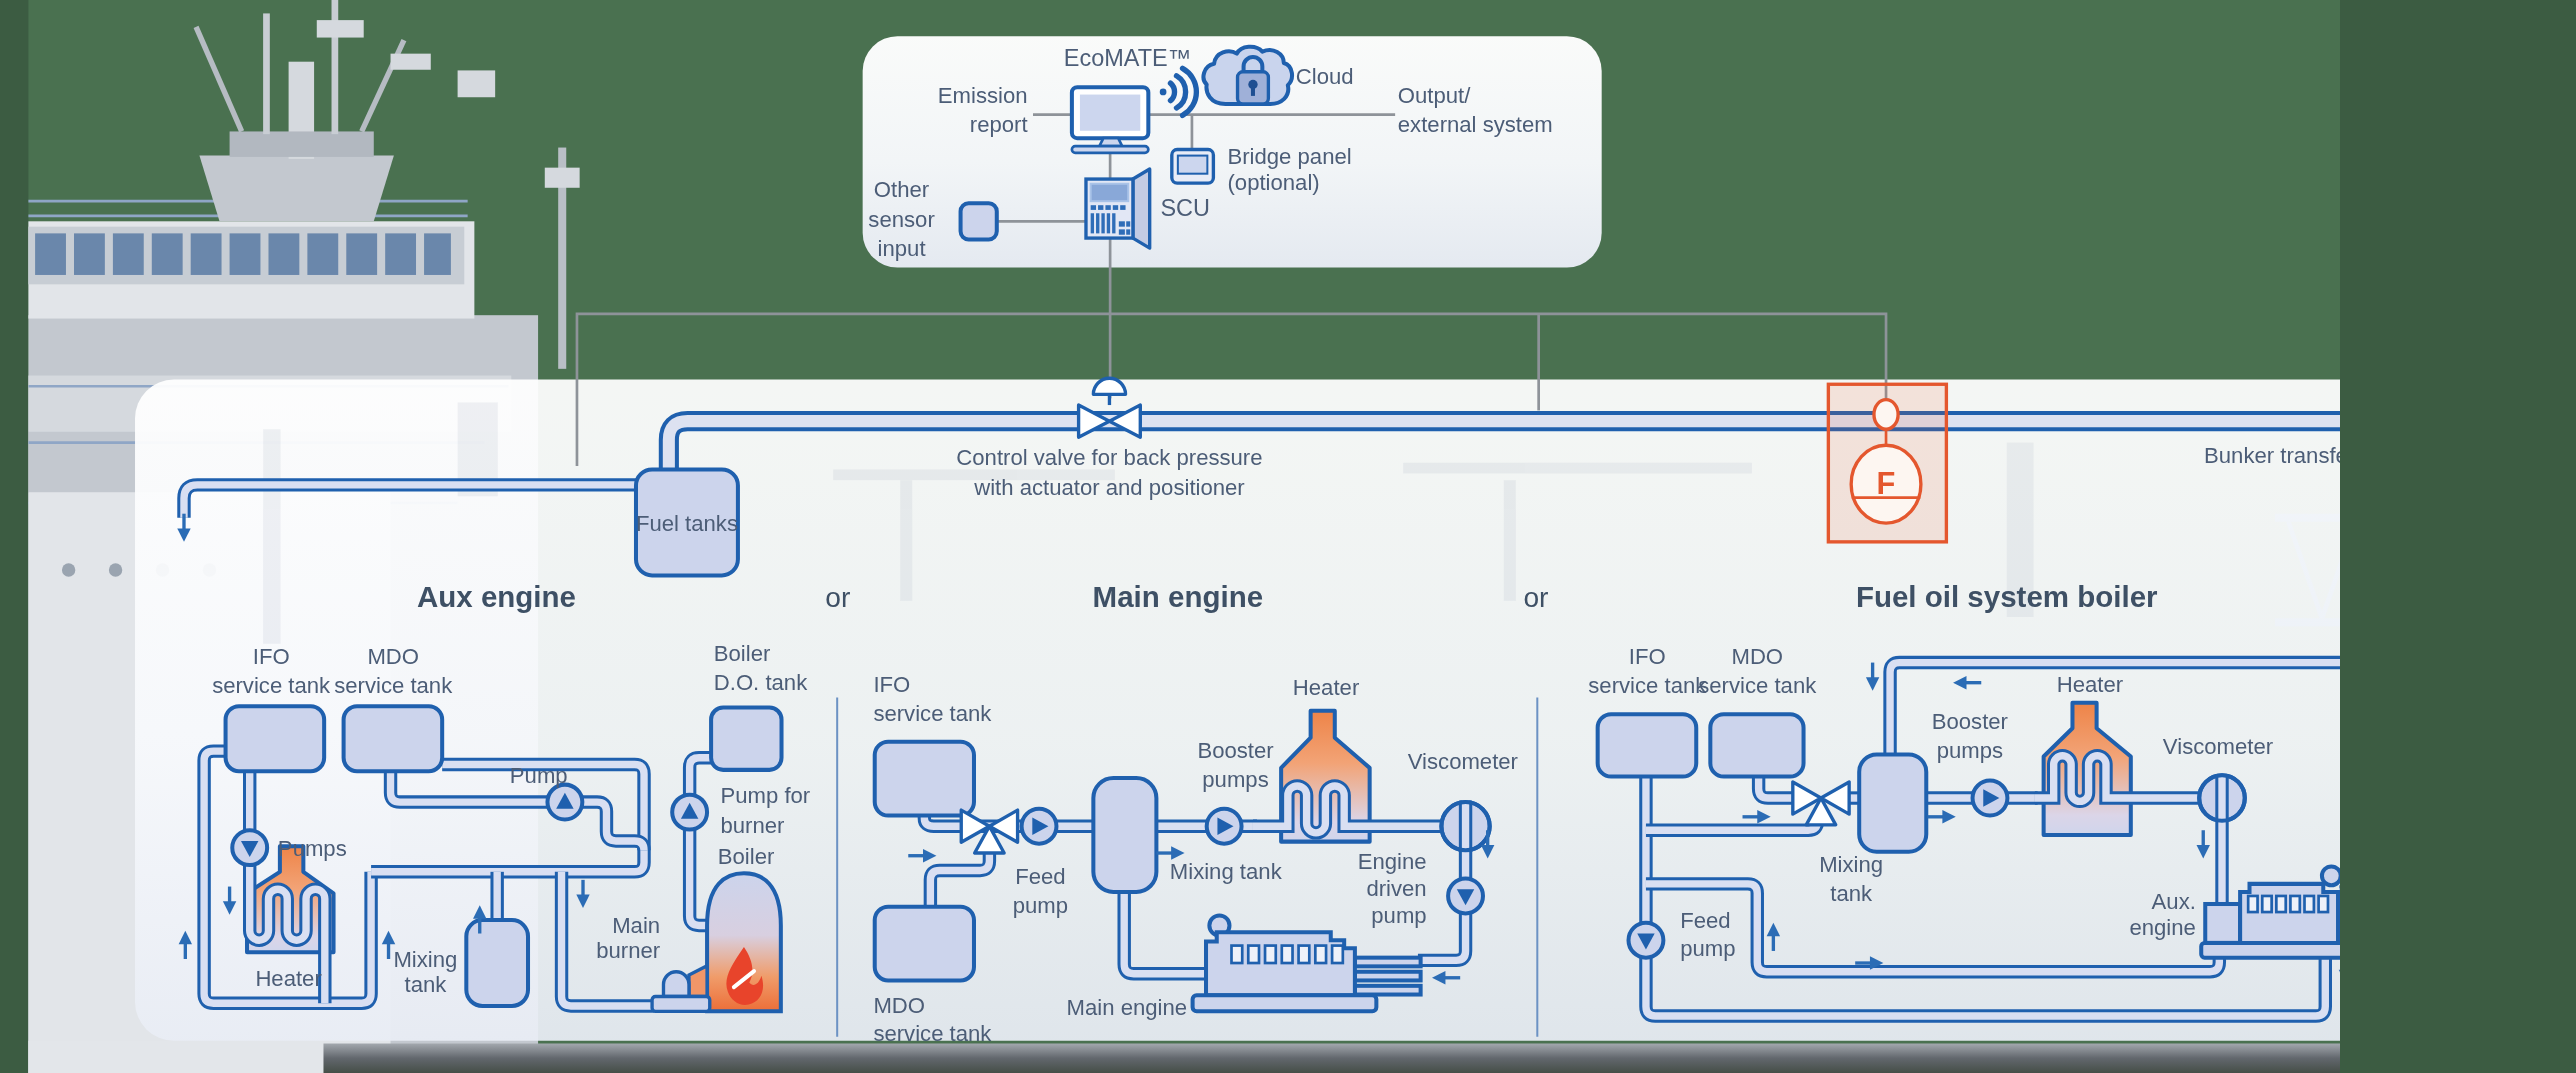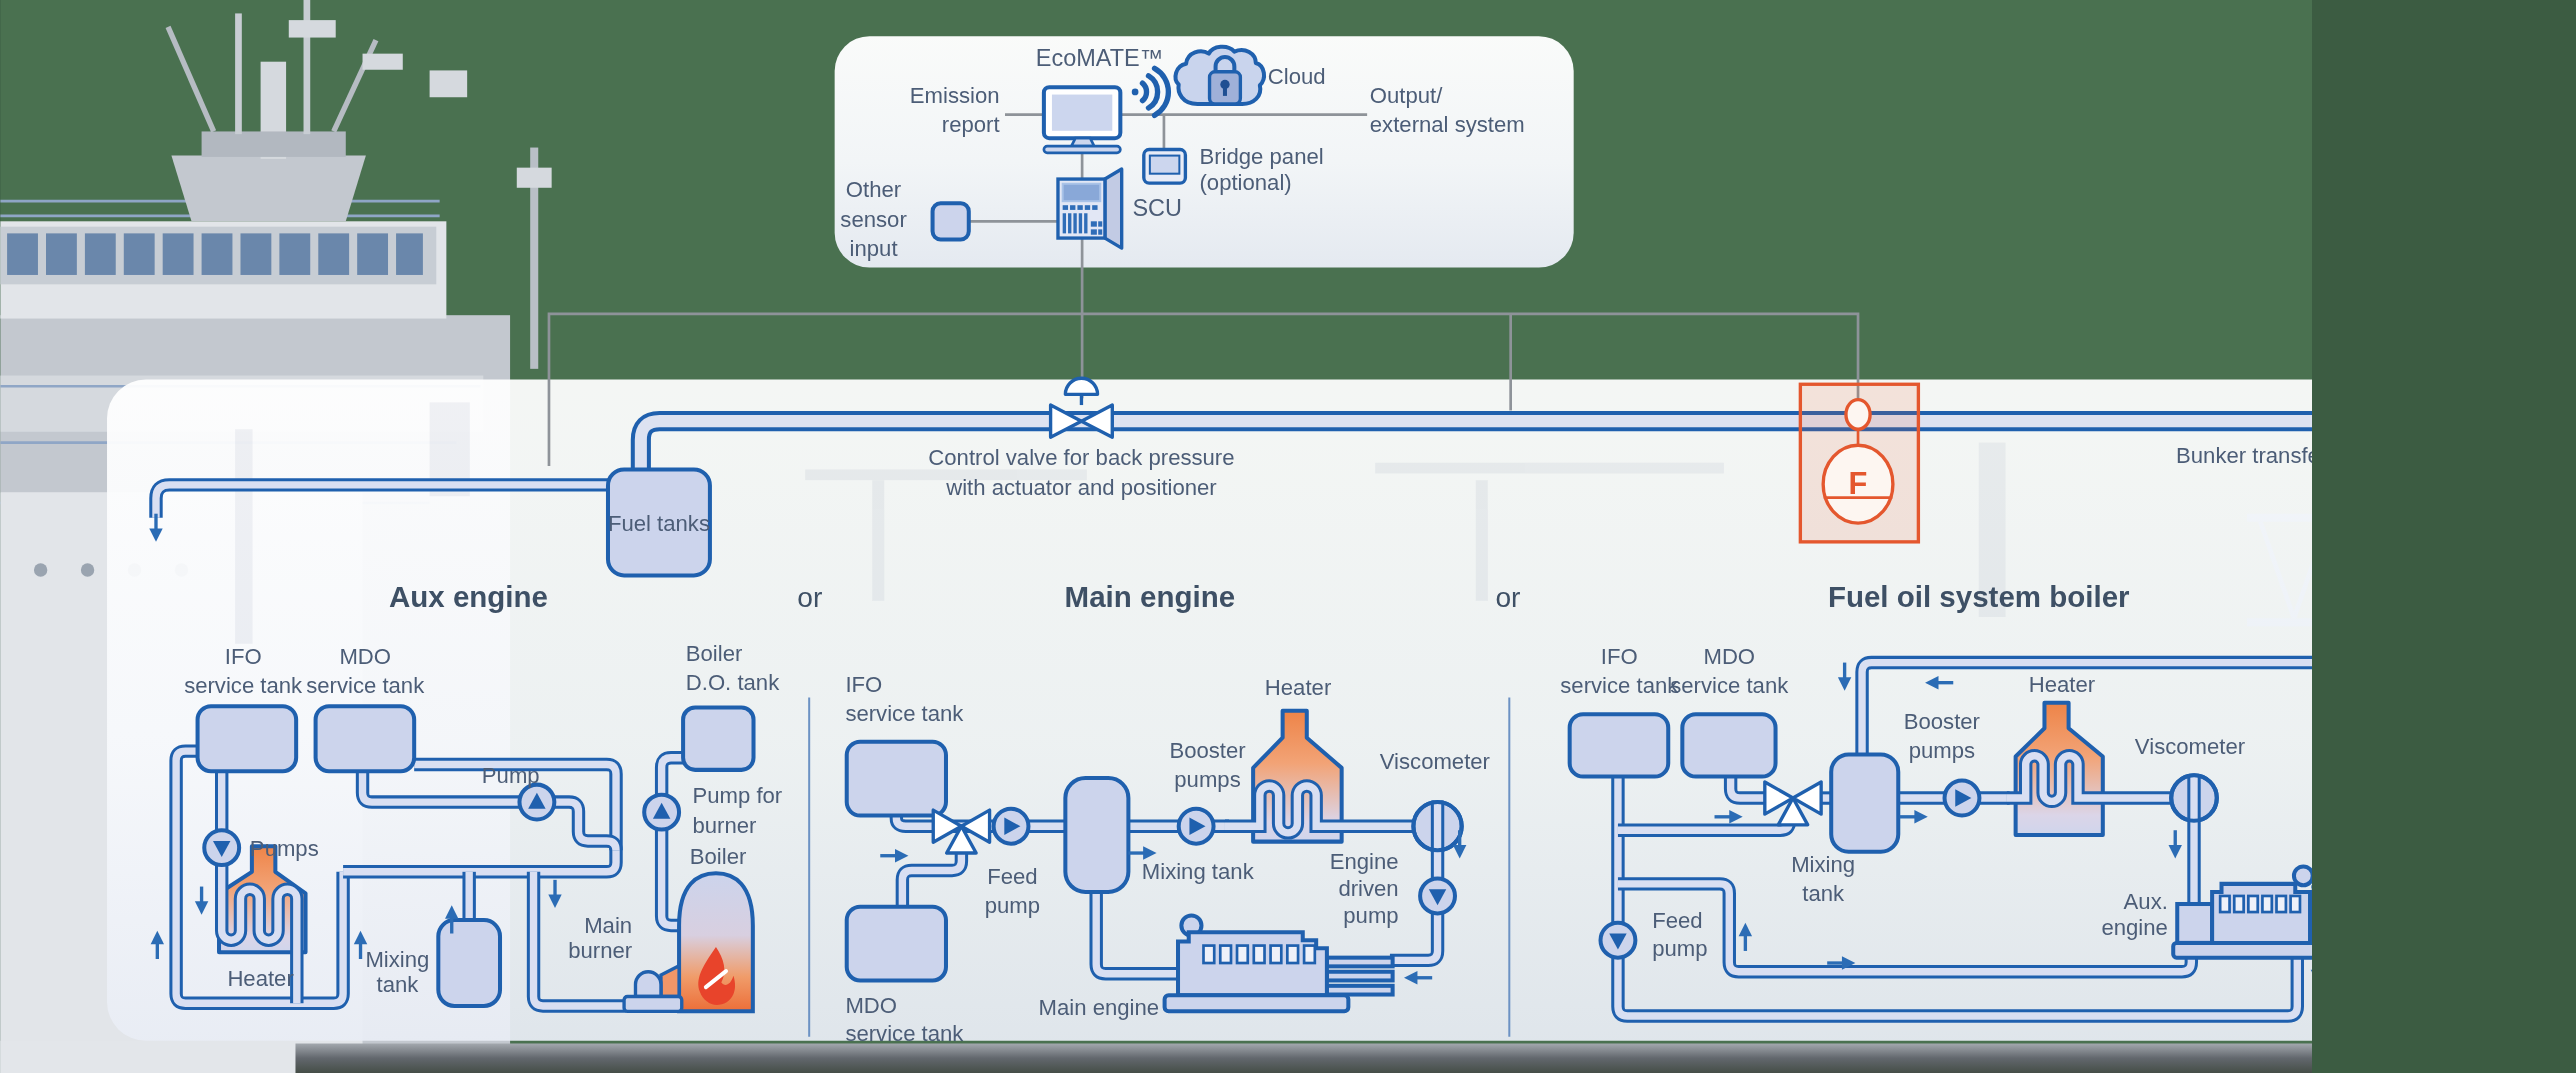--- a/index.html
+++ b/index.html
@@ -1,16 +1,16 @@
 <!DOCTYPE html>
 <html style="font-size:10.7px"><head>
 <meta charset="utf-8">
 <style>
   html,body{margin:0;padding:0;background:#3c5c42;}
-  .stage{position:relative;width:2312px;height:1073px;overflow:hidden;font-family:"Liberation Sans",sans-serif;}
+  .stage{position:relative;width:2312px;height:1073px;overflow:hidden;font-family:"Liberation Sans",sans-serif;margin-left:28px;}
   svg{display:block;}
   .po{stroke:#1f60ae;stroke-width:20;fill:none;}
   .pi{stroke:#d9dff2;stroke-width:11;fill:none;}
   .bpo{stroke:#1f60ae;stroke-width:30;fill:none;}
   .bpi{stroke:#dde2f1;stroke-width:18;fill:none;}
   .tank{fill:#ccd4ec;stroke:#1f60ae;stroke-width:6;}
   .comp{fill:#ccd4ec;stroke:#1f60ae;stroke-width:6;}
   .valve{fill:#ffffff;stroke:#1f60ae;stroke-width:5;stroke-linejoin:round;}
   .pumpc{fill:#ccd4ec;stroke:#1f60ae;stroke-width:6;}
   .pumpt{fill:#1f60ae;}

